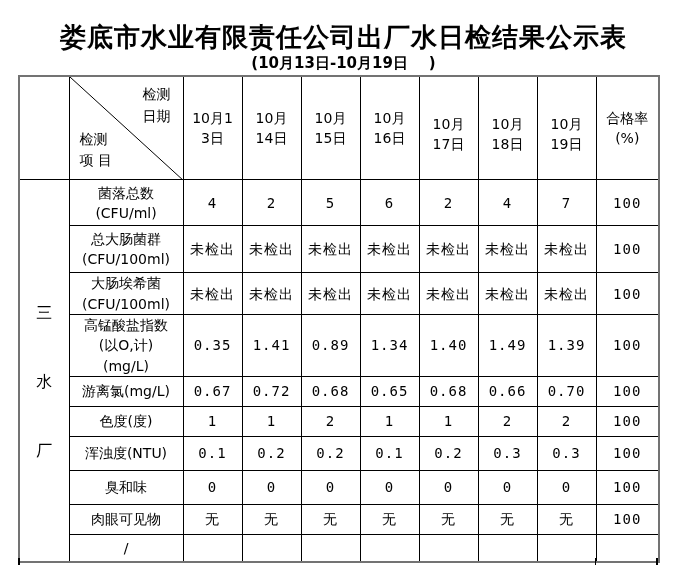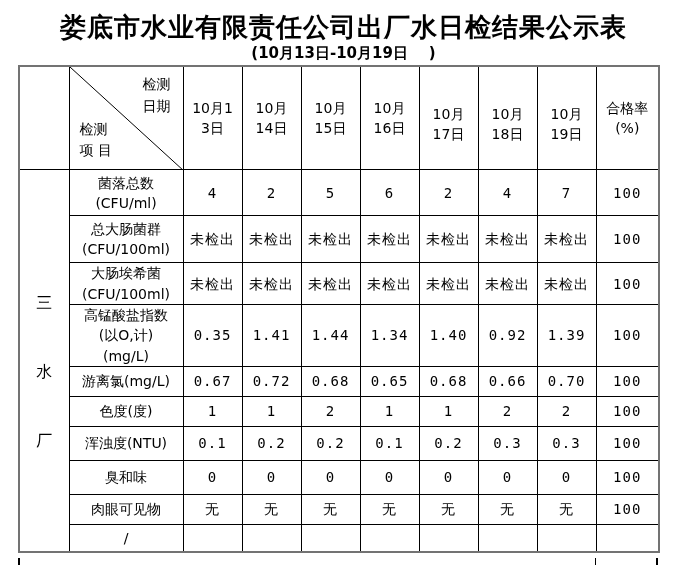--- a/index.html
+++ b/index.html
@@ -9,21 +9,21 @@
     font-family: "DejaVu Sans", sans-serif;
     color: #000;
     position: relative;
     overflow: hidden;
   }
   .page-title {
     text-align: center;
     font-size: 26px;
     font-weight: bold;
     letter-spacing: 1px;
-    padding-top: 13px;
+    padding-top: 23px;
     line-height: 1.15;
     white-space: pre;
   }
   .page-subtitle {
     text-align: center;
     font-size: 15px;
     font-weight: bold;
     white-space: pre;
     margin-top: 1px;
     margin-bottom: 2px;
@@ -180,24 +180,24 @@
     <td class="value-cell">未检出</td>
     <td class="rate-cell">100</td>
   </tr>
 
   <tr class="r3">
     <td>高锰酸盐指数
 (以O,计)
 (mg/L)</td>
     <td class="value-cell">0.35</td>
     <td class="value-cell">1.41</td>
-    <td class="value-cell">1.44</td>
+    <td class="value-cell">0.89</td>
     <td class="value-cell">1.34</td>
     <td class="value-cell">1.40</td>
-    <td class="value-cell">0.92</td>
+    <td class="value-cell">1.49</td>
     <td class="value-cell">1.39</td>
     <td class="rate-cell">100</td>
   </tr>
 
   <tr class="r4">
     <td>游离氯(mg/L)</td>
     <td class="value-cell">0.67</td>
     <td class="value-cell">0.72</td>
     <td class="value-cell">0.68</td>
     <td class="value-cell">0.65</td>

